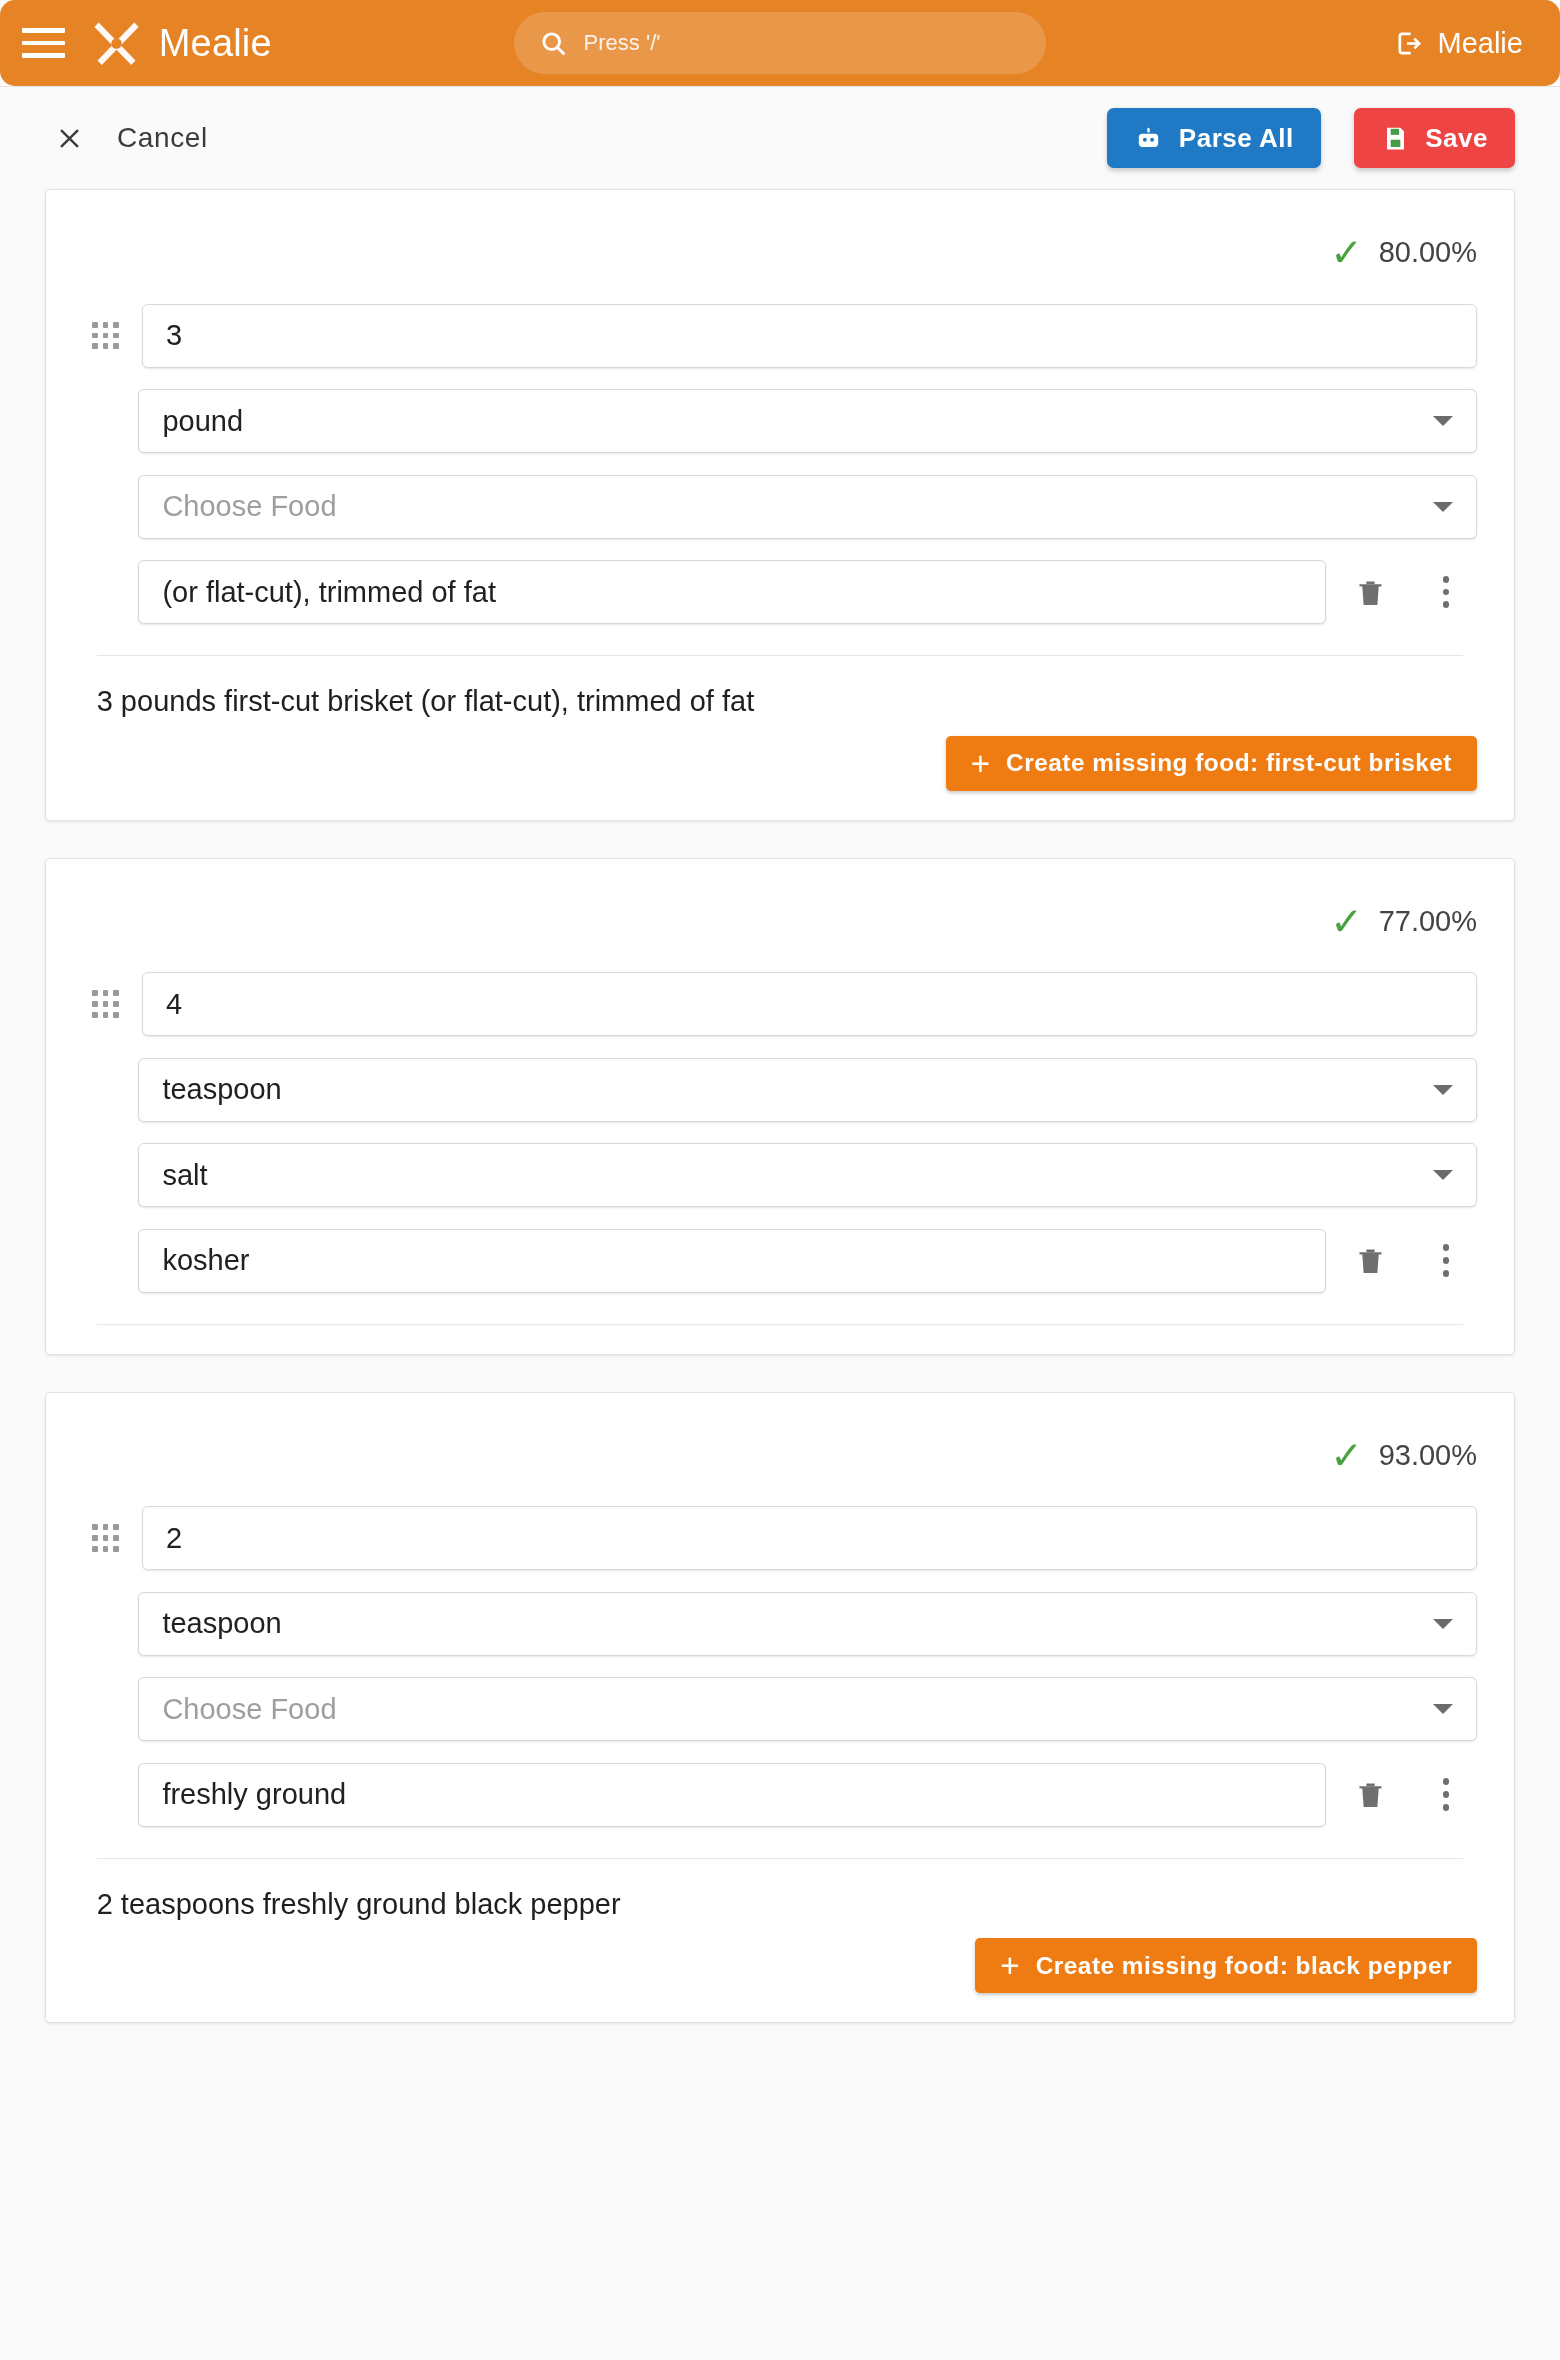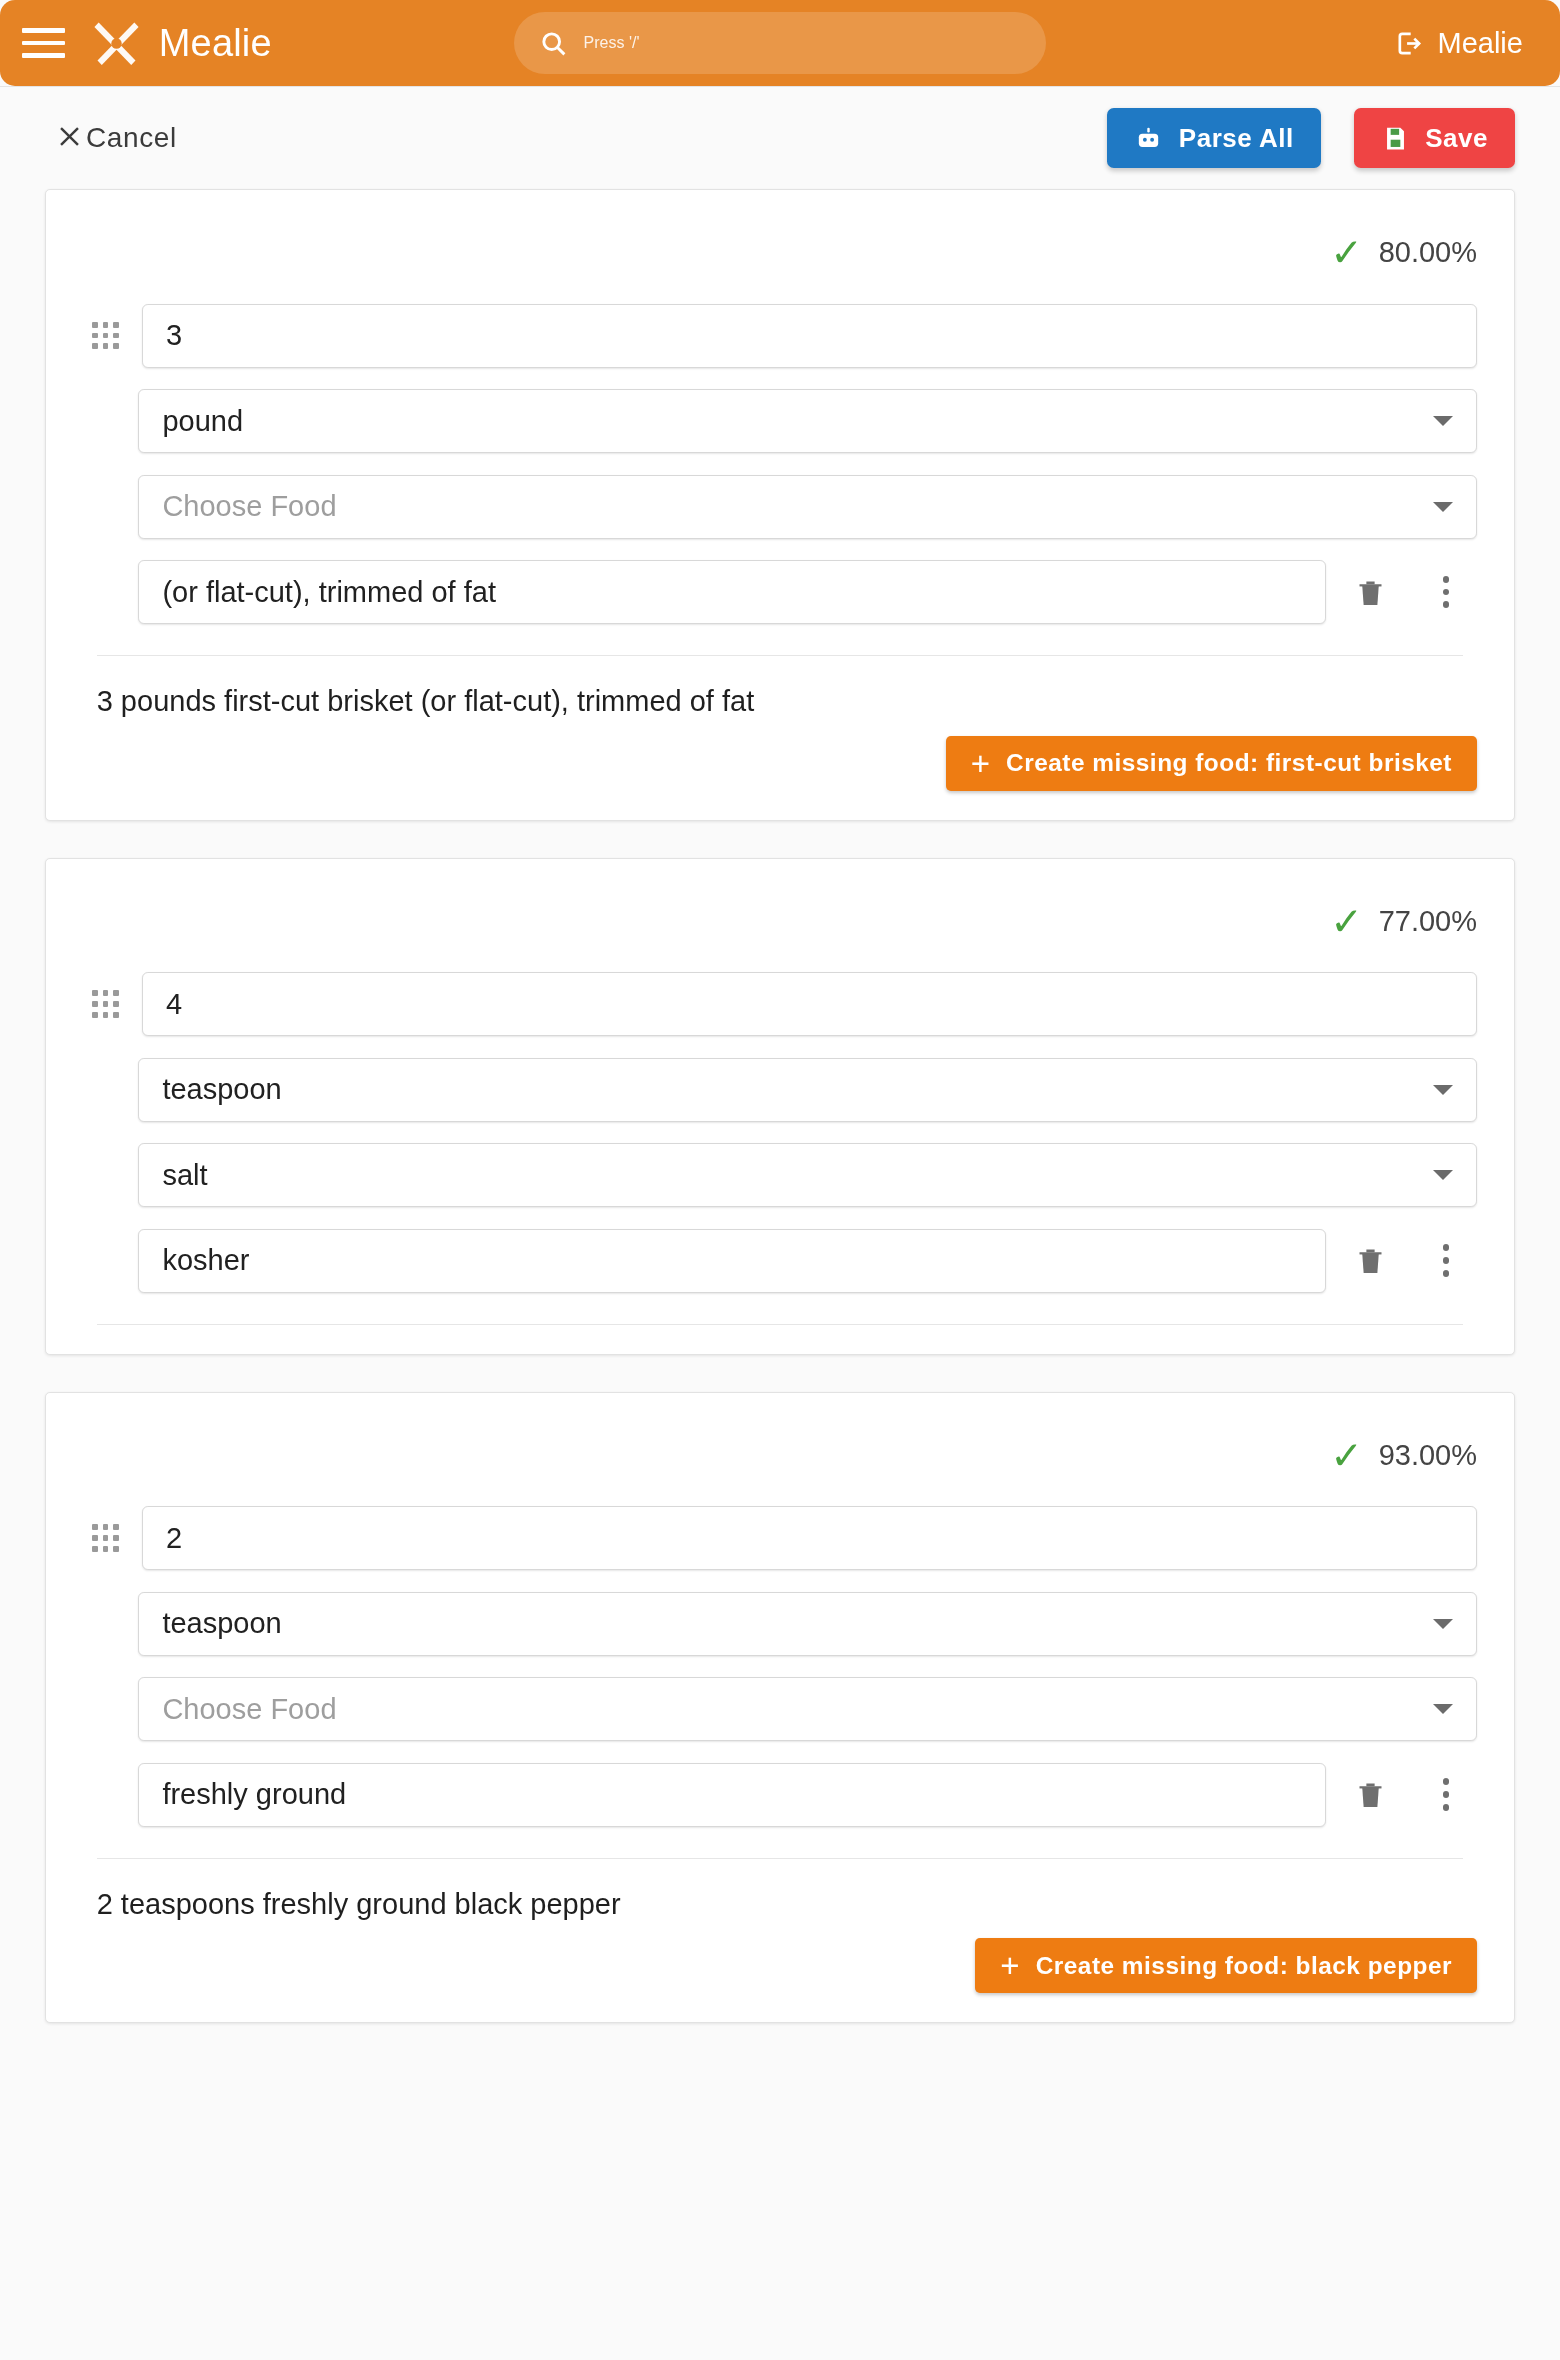--- a/index.html
+++ b/index.html
@@ -50,41 +50,41 @@
     height: 62px;
     background: rgba(255,255,255,0.16);
     border-radius: 33px;
     display: flex;
     align-items: center;
     padding: 0 25px;
     gap: 15.6px;
   }
   .searchbox .ph {
     color: rgba(255,255,255,0.88);
-    font-size: 16px;
+    font-size: 22px;
   }
   .logout {
     margin-left: auto;
     display: flex; align-items: center; gap: 13.7px;
     color: #fff; font-size: 29px; font-weight: 500;
     cursor: pointer;
     padding-right: 15.6px;
   }
 
   
   .toolbar {
     height: 103px;
     background: #fafafa;
     display: flex;
     align-items: center;
     padding: 0 45px 0 55px;
     border-top: 1px solid #e4e4e4;
   }
   .cancel {
-    display: flex; align-items: flex-start; gap: 2px;
+    display: flex; align-items: center; gap: 33px;
     color: #3b3b3b; font-size: 28px; font-weight: 500;
     letter-spacing: 0.6px;
     cursor: pointer;
   }
   .tb-actions { margin-left: auto; display: flex; gap: 33px; }
   .btn {
     height: 60px;
     border: none;
     border-radius: 6.8px;
     color: #fff;

